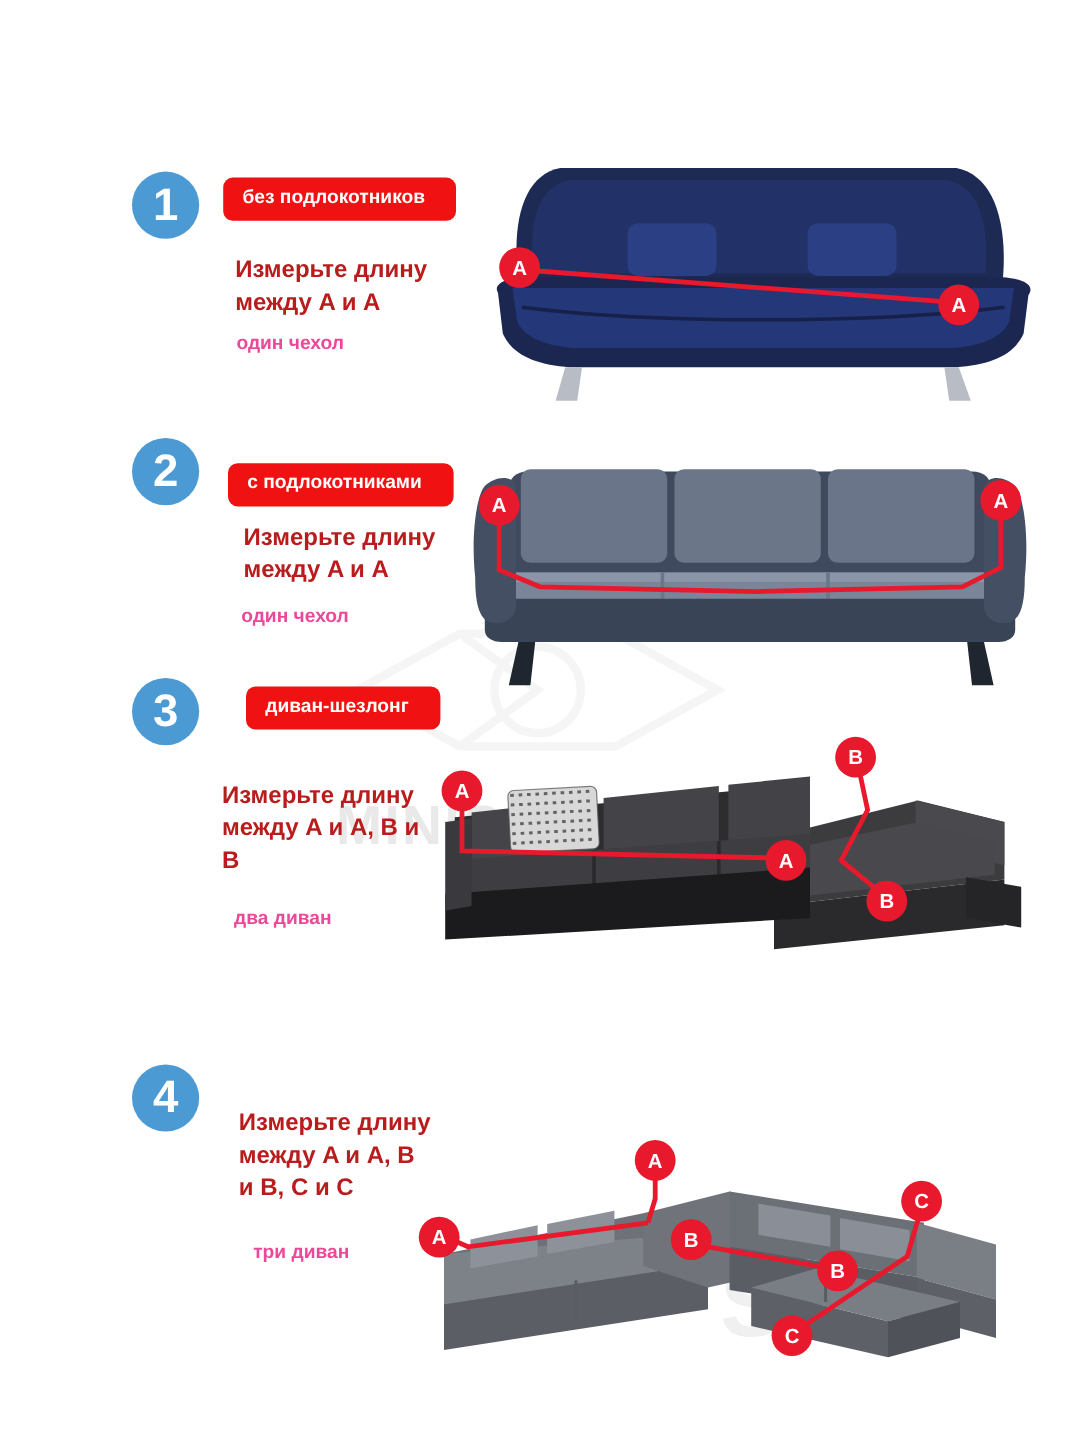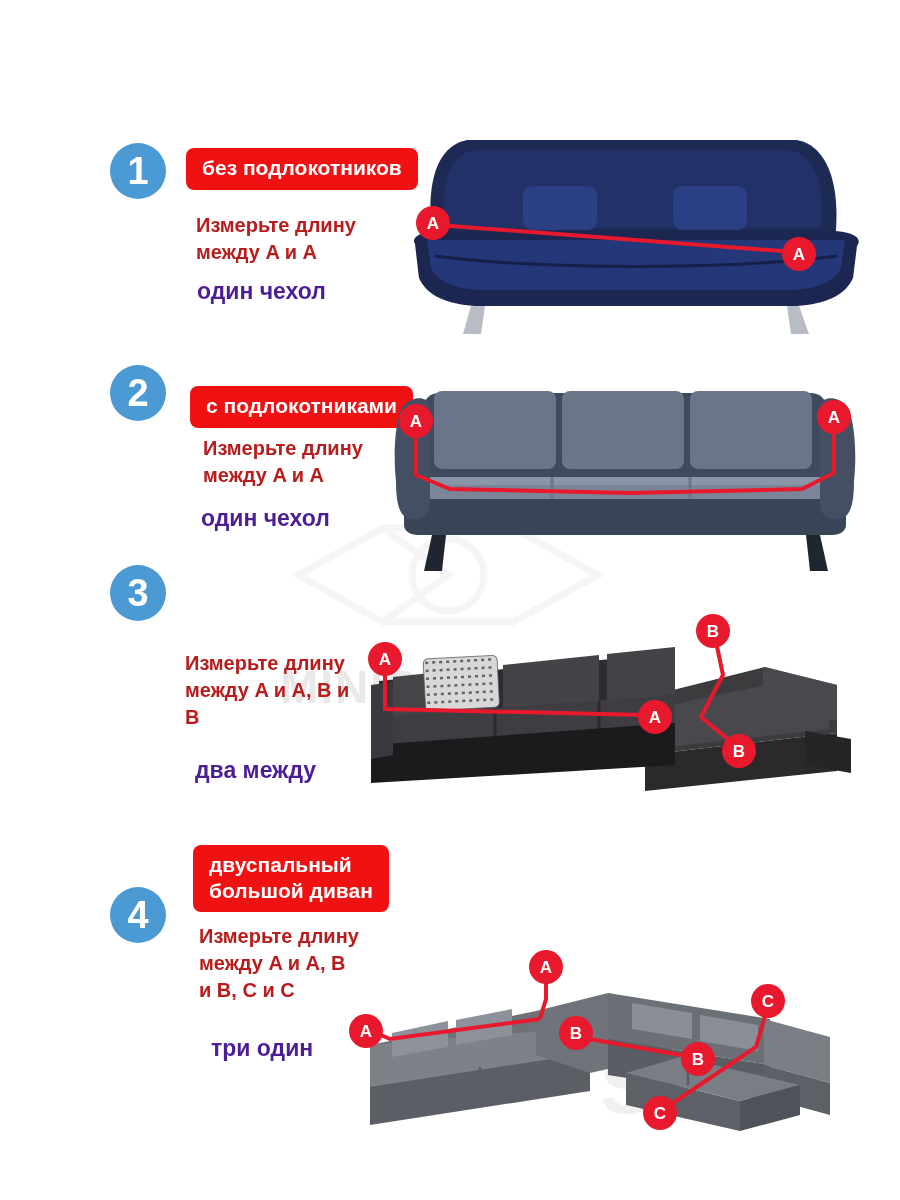--- a/index.html
+++ b/index.html
@@ -65,23 +65,23 @@
   #row2 .num-circle { left: 110px; top: 20px; }
   #row3 .num-circle { left: 110px; top: 0px; }
   #row4 .num-circle { left: 110px; top: 42px; }
 
   
   .red-label {
     position: absolute;
     background: #f01212;
     color: #ffffff;
     font-weight: bold;
-    font-size: 21px;
+    font-size: 16px;
     border-radius: 8px;
-    padding: 7px 16px 9px 16px;
+    padding: 7px 26px 9px 16px;
     line-height: 1.22;
     white-space: pre-line;
   }
   #row1 .red-label { left: 186px; top: 28px; }
   #row2 .red-label { left: 190px; top: 41px; }
   #row3 .red-label { left: 205px; top: 7px; }
   #row4 .red-label { left: 193px; top: 0px; }
 
   
   .instr {
@@ -93,23 +93,23 @@
     white-space: pre-line;
   }
   #row1 .instr { left: 196px; top: 92px; }
   #row2 .instr { left: 203px; top: 90px; }
   #row3 .instr { left: 185px; top: 85px; }
   #row4 .instr { left: 199px; top: 78px; }
 
   
   .count {
     position: absolute;
-    font-size: 23px;
-    font-weight: bold;
-    color: #4c1d95;
+    font-size: 16px;
+    font-weight: bold;
+    color: #ec4899;
   }
   #row1 .count { left: 197px; top: 158px; }
   #row2 .count { left: 201px; top: 160px; }
   #row3 .count { left: 195px; top: 192px; }
   #row4 .count { left: 211px; top: 190px; }
 
   
   .sofa-wrap { position: absolute; }
   #sofa1 { left: 405px; top: 8px;  width: 465px; height: 212px; }
   #sofa2 { left: 390px; top: 20px; width: 470px; height: 215px; }
@@ -206,24 +206,25 @@
       <circle cx="26" cy="56" r="17" fill="#e8192c"></circle>
       <text class="marker-txt" x="26" y="62" text-anchor="middle">A</text>
       <circle cx="444" cy="52" r="17" fill="#e8192c"></circle>
       <text class="marker-txt" x="444" y="58" text-anchor="middle">A</text>
     </svg>
   </div>
 </div>
 
 <div class="row" id="row3">
   <div class="num-circle">3</div>
+  <div class="red-label">диван-шезлонг</div>
   <div class="instr">Измерьте длину
 между A и A, B и
 B</div>
-  <div class="count">два между</div>
+  <div class="count">два диван</div>
 
   <div class="sofa-wrap" id="sofa3">
     <svg width="520" height="215" viewBox="0 0 520 215">
 
       <path d="M300 92 L420 62 L492 80 L492 128 L300 150 Z" fill="#3c3c3f"></path>
       <path d="M300 150 L492 128 L492 166 L300 186 Z" fill="#2a2a2c"></path>
       <path d="M418 62 L492 80 L492 116 L418 100 Z" fill="#4a4a4e"></path>
 
       <path d="M306 104 L420 80 L484 96 L484 124 L306 144 Z" fill="#49494d"></path>
 
@@ -261,26 +262,24 @@
       <circle cx="368" cy="26" r="17" fill="#e8192c"></circle>
       <text class="marker-txt" x="368" y="32" text-anchor="middle">B</text>
       <circle cx="394" cy="146" r="17" fill="#e8192c"></circle>
       <text class="marker-txt" x="394" y="152" text-anchor="middle">B</text>
     </svg>
   </div>
 </div>
 
 <div class="row" id="row4">
   <div class="num-circle">4</div>
-  <div class="red-label">двуспальный
-большой диван</div>
   <div class="instr">Измерьте длину
 между A и A, B
 и B, C и C</div>
-  <div class="count">три один</div>
+  <div class="count">три диван</div>
 
   <div class="sofa-wrap" id="sofa4">
     <svg width="530" height="220" viewBox="0 0 530 220">
 
       <path d="M30 130 L196 96 L250 112 L250 156 L30 190 Z" fill="#6e7278"></path>
       <path d="M30 130 L30 172 L250 138 L250 112 Z" fill="#7d8188"></path>
       <path d="M30 172 L250 138 L250 176 L30 210 Z" fill="#5b5f65"></path>
 
       <path d="M52 118 L108 106 L108 132 L52 142 Z" fill="#8d919a"></path>
       <path d="M116 105 L172 94 L172 120 L116 130 Z" fill="#8d919a"></path>

